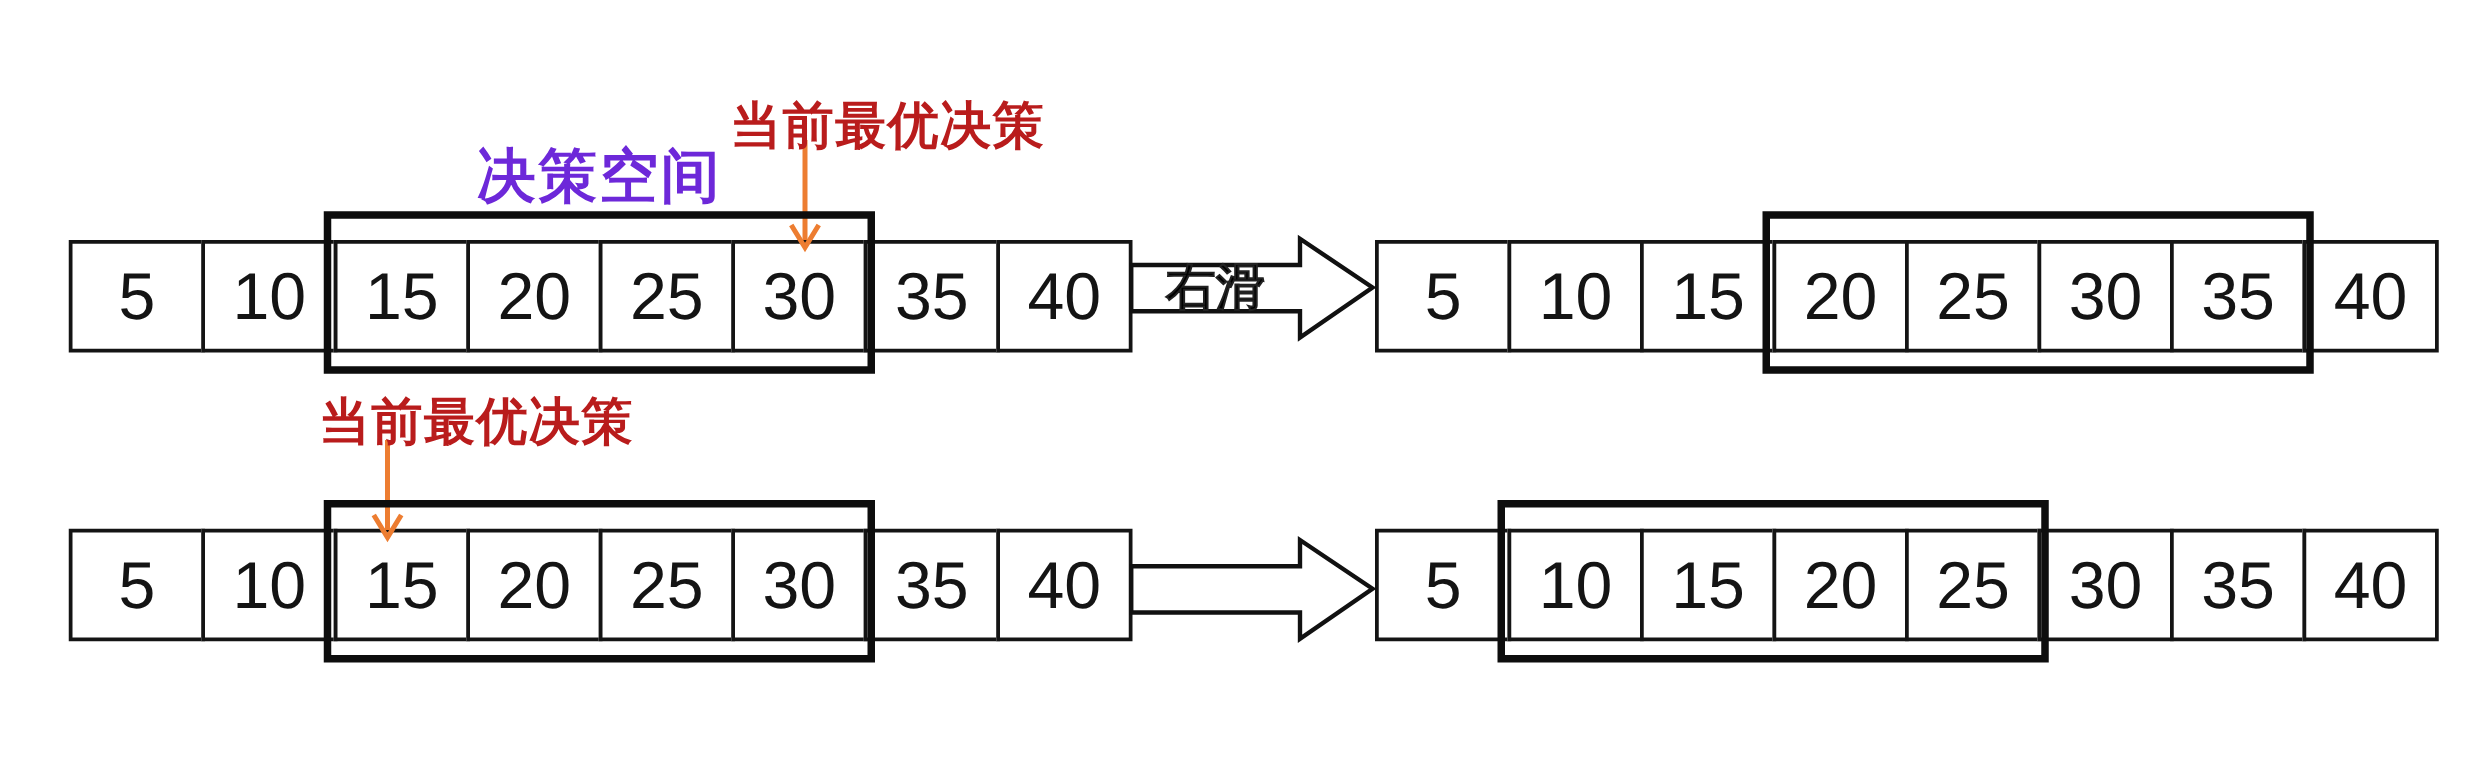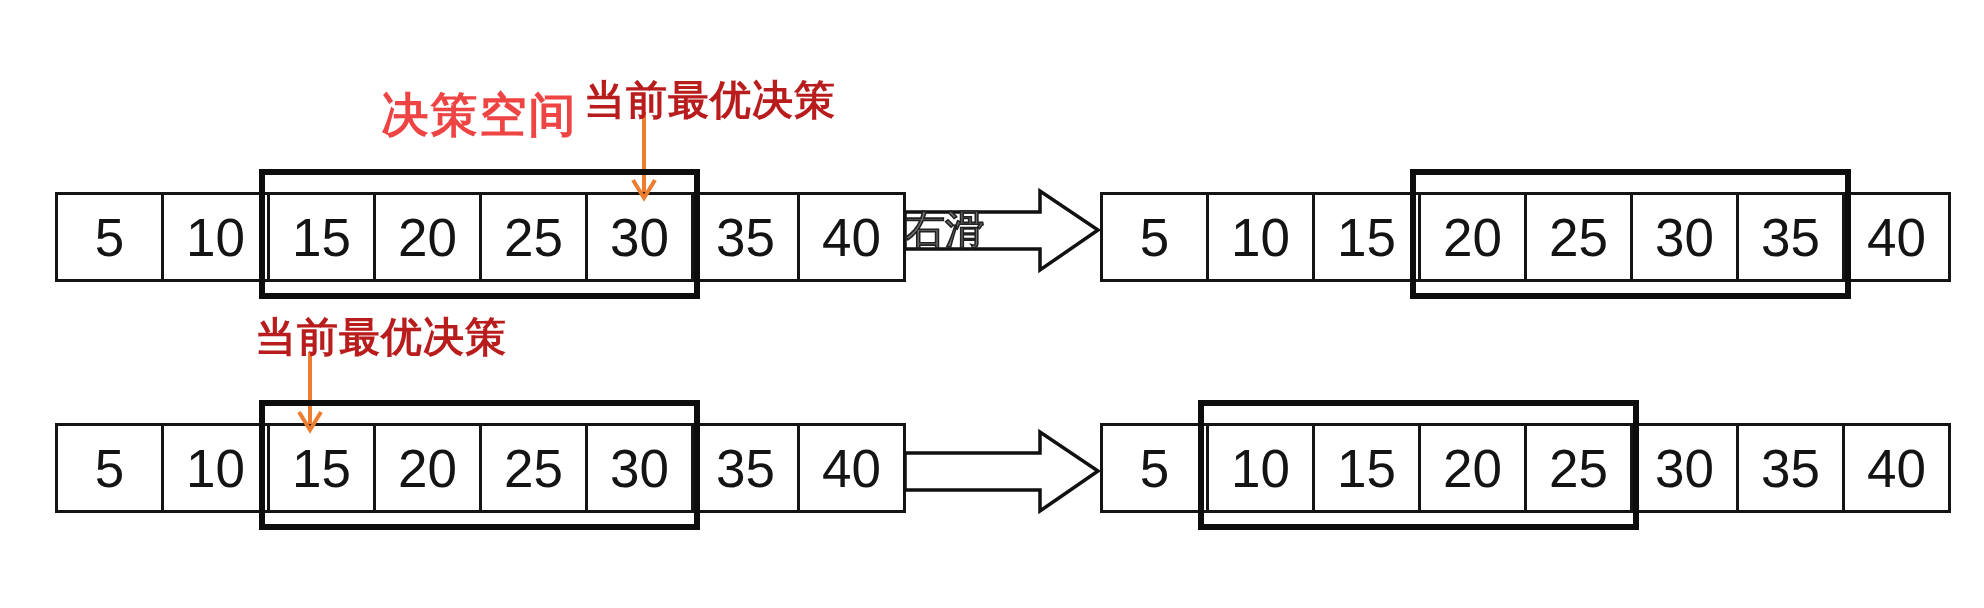--- a/index.html
+++ b/index.html
@@ -34,36 +34,36 @@
     border:6px solid #0d0d0d;
     background:transparent;
     z-index:5;
   }
   .box-top-left   {left:259px; top:169px; width:441px; height:130px;}
   .box-top-right  {left:1410px;top:169px; width:441px; height:130px;}
   .box-bottom-left{left:259px; top:400px; width:441px; height:130px;}
   .box-bottom-right{left:1198px;top:400px;width:441px; height:130px;}
   
   .title{
-    position:absolute;left:259px;top:84px;width:441px;
-    text-align:center;font-size:47px;font-weight:700;color:#ef4444;
+    position:absolute;left:259px;top:110px;width:441px;
+    text-align:center;font-size:47px;font-weight:700;color:#6d28d9;
     letter-spacing:2px;z-index:6;
   }
   .annotation{
     position:absolute;
     font-size:41px;font-weight:700;color:#b91c1c;
     letter-spacing:1px;white-space:nowrap;z-index:7;
   }
   .annotation-top{left:584px;top:73px;}
   .annotation-bottom{left:255px;top:310px;}
   .slide-label{
-    position:absolute;width:135px;text-align:left;
+    position:absolute;width:135px;text-align:center;
     font-size:40px;line-height:42px;
     font-family:"Liberation Serif", serif;
-    color:#737373;
+    color:#000000;
     -webkit-text-stroke:1.6px #222222;
     z-index:8;white-space:nowrap;
   }
   .slide-label-top{left:905px;top:209px;}
   .slide-label-bottom{left:905px;top:450px;}
   
   #overlay{position:absolute;left:0;top:0;z-index:4;}
 </style>
 </head>
 <body>

